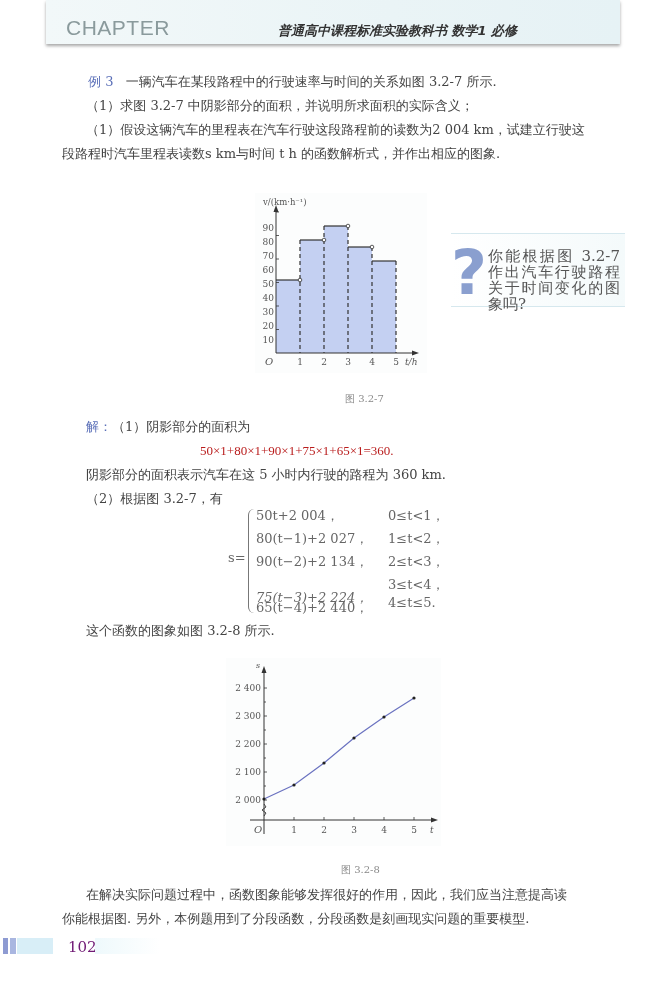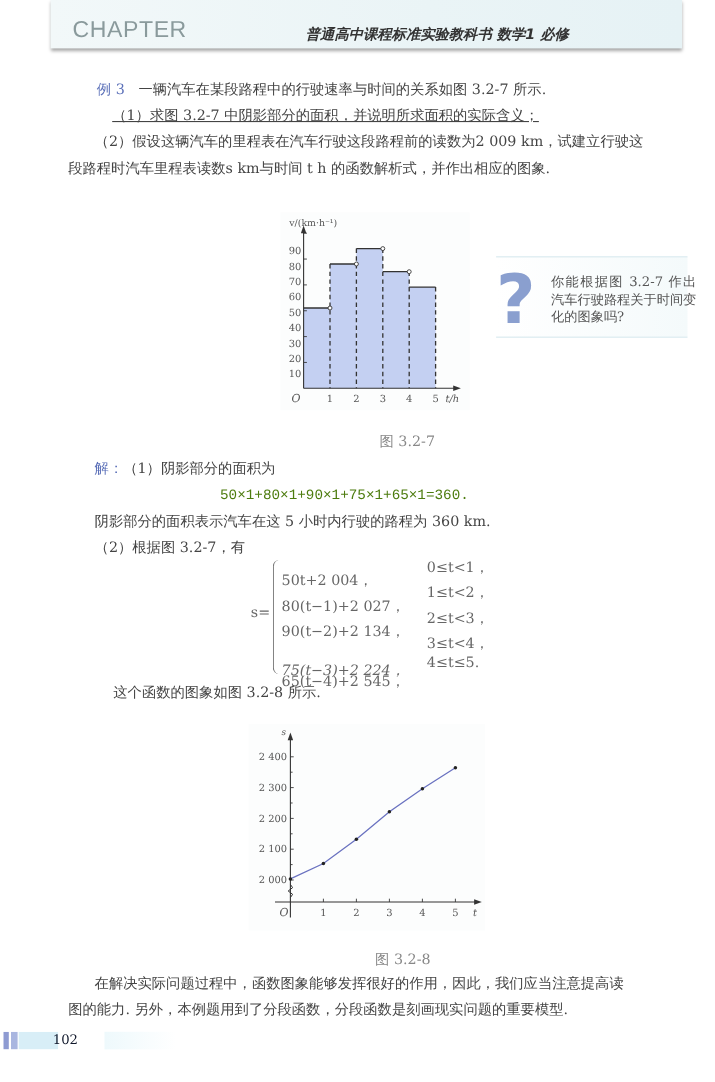--- a/index.html
+++ b/index.html
@@ -7,53 +7,53 @@
        font-family:"DejaVu Serif","Liberation Serif",serif;color:#333;}
   .header{position:absolute;left:46px;top:0;width:574px;height:44px;
           background:linear-gradient(to right,#f2f8f9 0%,#eaf4f6 60%,#e6f2f5 100%);
           box-shadow:0 2px 3px rgba(0,0,0,0.35);text-align:right;}
   .chapter{position:absolute;left:20px;top:16px;font-family:"Liberation Sans",sans-serif;
            font-size:21px;color:#8a9a9c;letter-spacing:0.5px;}
   .book-title{position:absolute;left:232px;top:22px;font-family:"DejaVu Sans",sans-serif;
            font-size:13px;font-style:italic;font-weight:bold;color:#333;}
   .p{position:absolute;font-size:13px;line-height:20px;color:#444;white-space:nowrap;}
   .blue{color:#5a6fb8;}
-  .fig-caption{position:absolute;font-size:13px;color:#888;padding-left:23px;}
-  .math{font-family:Liberation Mono, monospace;color:#4d7c0f;}
+  .fig-caption{position:absolute;font-size:10px;color:#888;padding-left:23px;}
+  .math{font-family:Liberation Serif, serif;color:#b91c1c;}
   .fig-box{position:absolute;background:#fcfdfd;}
   .sidebar-q{position:absolute;left:451px;top:233px;width:174px;height:72px;
              border-top:1px solid #d6e8ee;border-bottom:1px solid #d6e8ee;
              background:linear-gradient(to right,#ffffff,#f4fafb);}
   .qmark{position:absolute;left:0;top:8px;font-family:"DejaVu Sans",sans-serif;font-weight:bold;
          font-size:62px;line-height:62px;color:#8a9fcf;}
-  .qtext{position:absolute;left:50px;top:14px;font-size:12px;line-height:16px;color:#555;text-align:justify;width:132px;}
+  .qtext{position:absolute;left:37px;top:14px;font-size:15px;line-height:16px;color:#555;text-align:justify;width:132px;}
   .piece{position:absolute;left:228px;top:507px;width:310px;height:110px;}
   .brace{position:absolute;left:20px;top:2px;width:6px;height:104px;border-left:1px solid #777;
          border-radius:6px 0 0 6px;}
   .s-label{position:absolute;left:0;top:43px;font-size:13px;color:#666;}
-  .case-row{position:absolute;left:28px;font-size:13px;color:#666;white-space:nowrap;margin-top:12px;}
+  .case-row{position:absolute;left:28px;font-size:13px;color:#666;white-space:nowrap;}
   .case-cond{position:absolute;left:160px;font-size:13px;color:#666;white-space:nowrap;}
   .footer-bar{position:absolute;left:3px;top:938px;width:50px;height:16px;}
-  .page-num{position:absolute;left:48px;top:938px;font-size:12px;color:#0f172a;}
+  .page-num{position:absolute;left:68px;top:938px;font-size:15px;color:#701a75;}
   .footer-fade{position:absolute;left:95px;top:938px;width:65px;height:16px;
                background:linear-gradient(to right,#eef9fc,#ffffff);}
 </style>
 </head>
 <body>
 
 <div class="header">
   <span class="chapter">CHAPTER</span>
   <span class="book-title">普通高中课程标准实验教科书  数学1  必修</span>
 </div>
 
 <div class="p" style="left:88px;top:72px;">
   <span class="blue">例 3</span>&nbsp;&nbsp;&nbsp;<span>一辆汽车在某段路程中的行驶速率与时间的关系如图 3.2-7 所示.</span>
 </div>
-<div class="p" style="left:102px;top:96px;text-decoration:underline;">（1）求图 3.2-7 中阴影部分的面积，并说明所求面积的实际含义；</div>
-<div class="p" style="left:86px;top:120px;">（2）假设这辆汽车的里程表在汽车行驶这段路程前的读数为2 009 km，试建立行驶这</div>
+<div class="p" style="left:86px;top:96px;">（1）求图 3.2-7 中阴影部分的面积，并说明所求面积的实际含义；</div>
+<div class="p" style="left:86px;top:120px;">（1）假设这辆汽车的里程表在汽车行驶这段路程前的读数为2 004 km，试建立行驶这</div>
 <div class="p" style="left:62px;top:144px;">段路程时汽车里程表读数s km与时间 t h 的函数解析式，并作出相应的图象.</div>
 
 <div class="fig-box" style="left:255px;top:193px;width:172px;height:180px;">
   <svg width="172" height="180" viewBox="0 0 172 180">
 
     <rect x="21" y="87" width="24" height="73" fill="#c4d0f2"></rect>
     <rect x="45" y="47" width="24" height="113" fill="#c4d0f2"></rect>
     <rect x="69" y="33" width="24" height="127" fill="#c4d0f2"></rect>
     <rect x="93" y="54" width="24" height="106" fill="#c4d0f2"></rect>
     <rect x="117" y="68" width="24" height="92" fill="#c4d0f2"></rect>
@@ -135,25 +135,25 @@
   <span class="s-label">s=</span>
   <div class="brace"></div>
   <span class="case-row" style="top:0px;">50t+2 004，</span>
   <span class="case-cond" style="top:0px;text-align:center;">0≤t&lt;1，</span>
   <span class="case-row" style="top:23px;">80(t−1)+2 027，</span>
   <span class="case-cond" style="top:23px;">1≤t&lt;2，</span>
   <span class="case-row" style="top:46px;">90(t−2)+2 134，</span>
   <span class="case-cond" style="top:46px;">2≤t&lt;3，</span>
   <span class="case-row" style="top:82px;font-style:italic;">75(t−3)+2 224，</span>
   <span class="case-cond" style="top:69px;">3≤t&lt;4，</span>
-  <span class="case-row" style="top:92px;">65(t−4)+2 545，</span>
+  <span class="case-row" style="top:92px;">65(t−4)+2 440，</span>
   <span class="case-cond" style="top:88px;">4≤t≤5.</span>
 </div>
 
-<div class="p" style="left:86px;top:621px;margin-left:17px;">这个函数的图象如图 3.2-8 所示.</div>
+<div class="p" style="left:86px;top:621px;">这个函数的图象如图 3.2-8 所示.</div>
 
 <div class="fig-box" style="left:226px;top:658px;width:215px;height:188px;">
   <svg width="215" height="188" viewBox="0 0 215 188">
 
     <line x1="24" y1="162" x2="208" y2="162" stroke="#333" stroke-width="1"></line>
     <polygon points="212,162 205,159.5 205,164.5" fill="#333"></polygon>
     <line x1="38" y1="176" x2="38" y2="12" stroke="#333" stroke-width="1"></line>
     <polygon points="38,8 35.5,15 40.5,15" fill="#333"></polygon>
 
     <polyline points="38,146 40,149 36,152 40,155 38,158" fill="none" stroke="#333" stroke-width="0.9"></polyline>
@@ -199,21 +199,21 @@
       <circle cx="98" cy="105" r="1.6"></circle>
         <circle cx="128" cy="80" r="1.6"></circle>
       <circle cx="158" cy="59" r="1.6"></circle>
         <circle cx="188" cy="40" r="1.6"></circle>
     </g>
   </svg>
 </div>
 <div class="fig-caption" style="left:318px;top:863px;">图 3.2-8</div>
 
 <div class="p" style="left:86px;top:885px;">在解决实际问题过程中，函数图象能够发挥很好的作用，因此，我们应当注意提高读</div>
-<div class="p" style="left:62px;top:909px;">图的能力. 另外，本例题用到了分段函数，分段函数是刻画现实问题的重要模型.</div>
+<div class="p" style="left:62px;top:909px;">你能根据图. 另外，本例题用到了分段函数，分段函数是刻画现实问题的重要模型.</div>
 
 <div class="footer-bar">
   <svg width="50" height="16" viewBox="0 0 50 16">
     <rect x="0" y="0" width="5" height="16" fill="#8e9bd2"></rect>
     <rect x="7" y="0" width="6" height="16" fill="#a9b6e0"></rect>
     <rect x="14" y="0" width="36" height="16" fill="#d8eef7"></rect>
   </svg>
 </div>
 <div class="page-num">102</div>
 <div class="footer-fade"></div>

